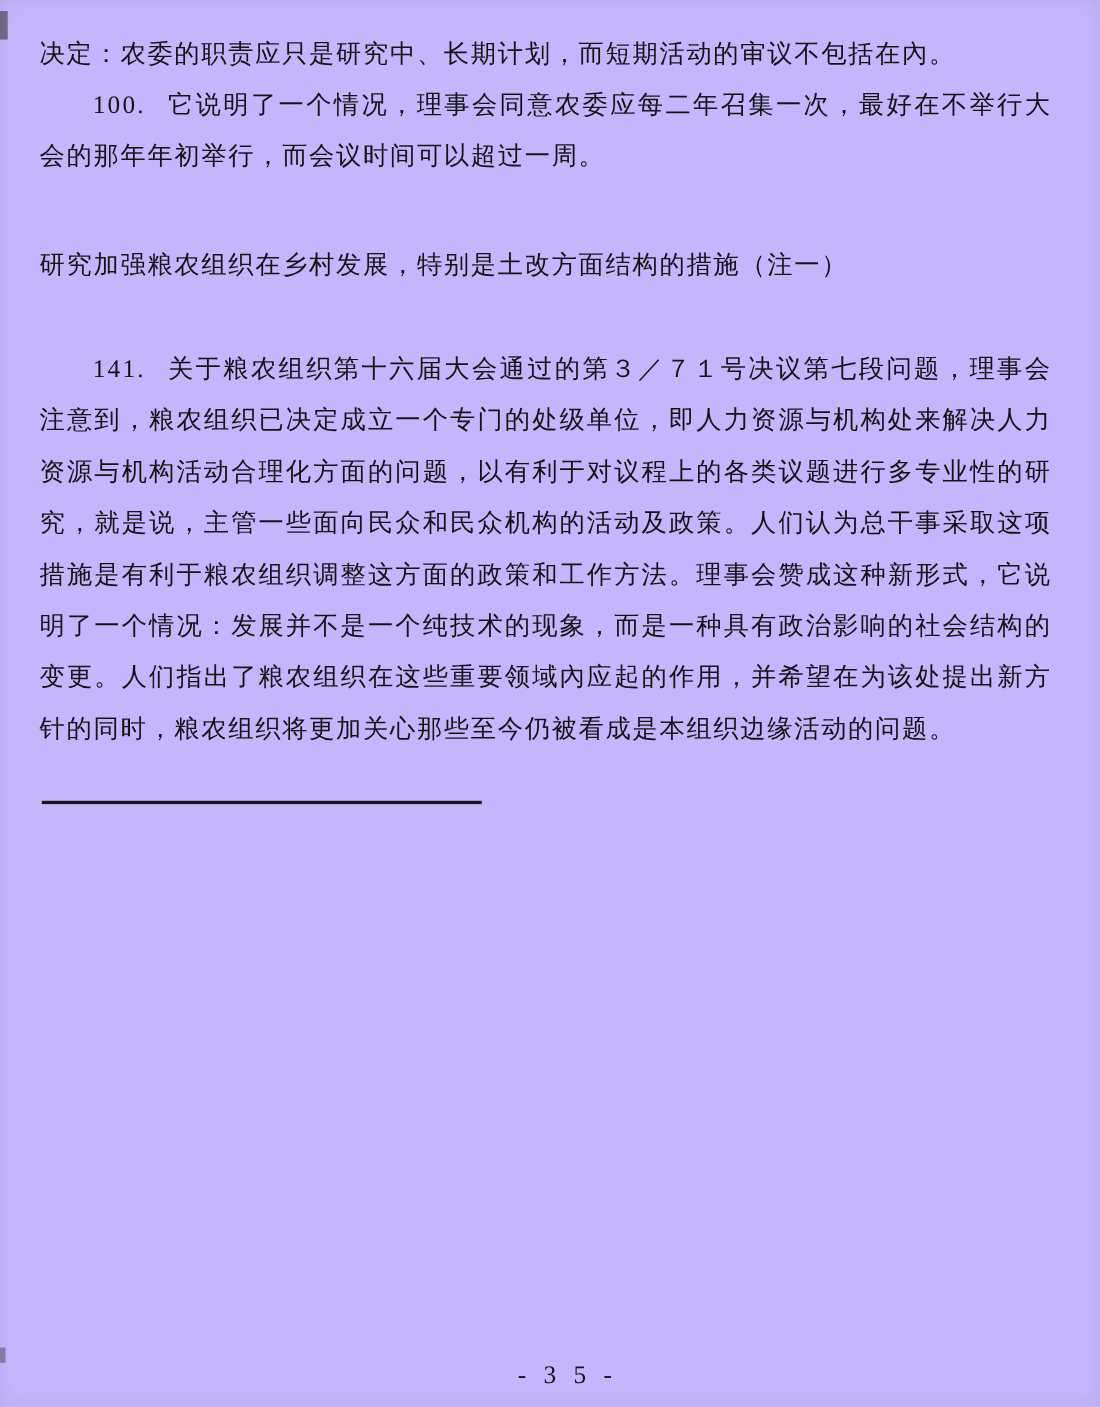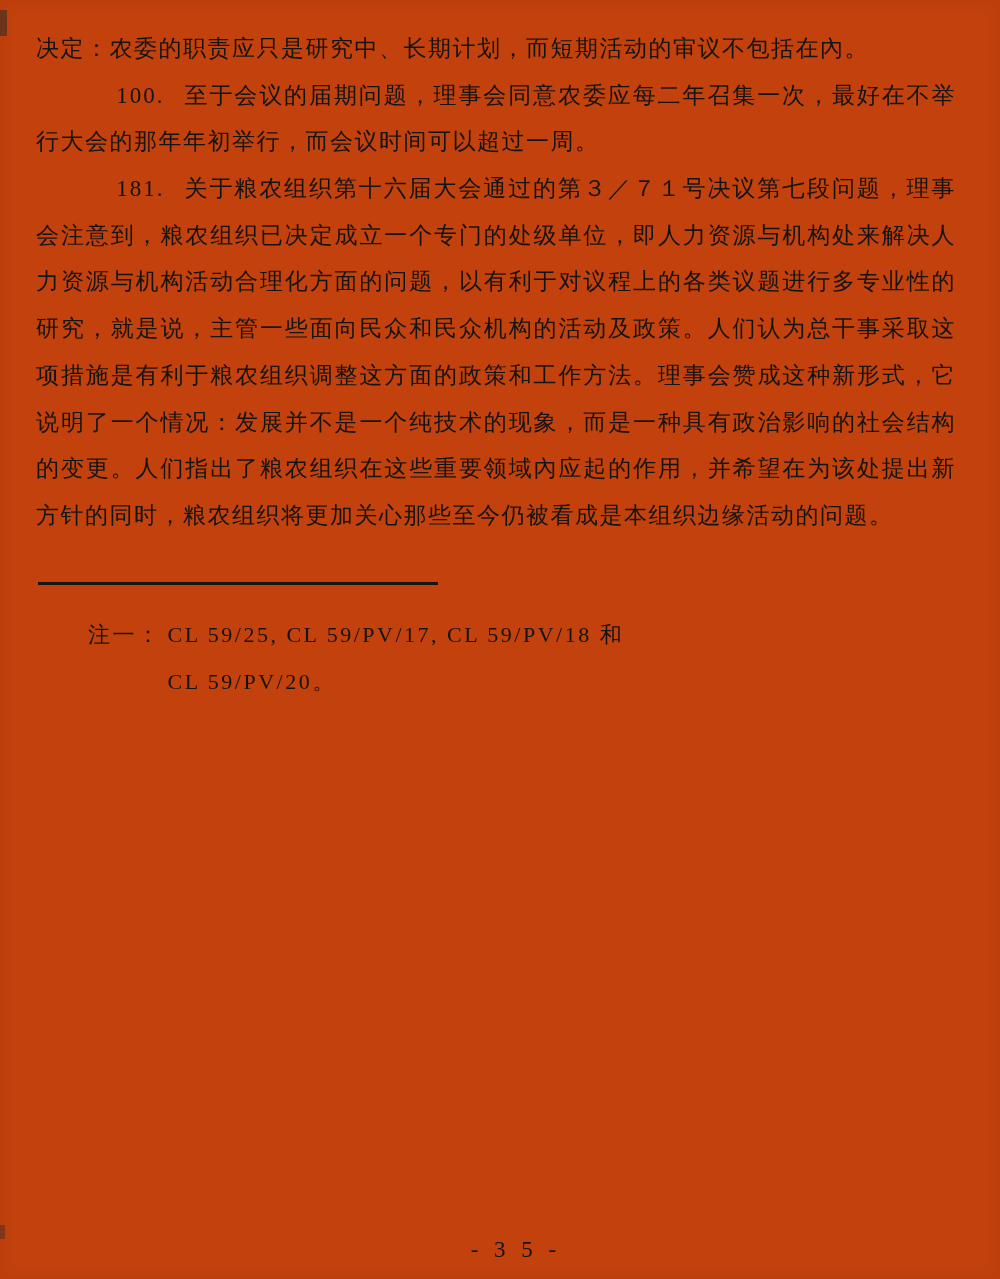--- a/index.html
+++ b/index.html
@@ -7,33 +7,33 @@
   body {
     background: #f7f6f3;
     font-family: "Liberation Serif", "DejaVu Serif", serif;
     color: #141414;
     position: relative;
     overflow: hidden;
   }
   .page {
     position: absolute;
     inset: 0;
-    background: #c2410c;
+    background: #c4b5fd;
     padding: 26px 44px 12px 36px;
     box-shadow: inset 0 0 18px rgba(0,0,0,0.06);
   }
   .body-text p {
     font-size: 23px;
     line-height: 2.03;
     text-align: justify;
     letter-spacing: 1.5px;
     word-break: break-all;
   }
   p.para { text-indent: 2.1em; }
-  .num { margin-right: 0.85em; letter-spacing: 2px; margin-left: 32px; }
+  .num { margin-right: 0.85em; letter-spacing: 2px; }
   .u { text-underline-offset: 6px; }
   .section-heading {
     margin-top: 52px;
     margin-bottom: 48px;
     font-size: 23px;
     line-height: 2.0;
     letter-spacing: 1.5px;
   }
   .section-heading .u { text-underline-offset: 7px; }
   .rule {
@@ -78,31 +78,28 @@
 
 <div class="page">
 
   <div class="edge-mark-top-left"></div>
   <div class="edge-mark-bottom"></div>
 
   <div class="body-text">
 
     <p>决定：农委的职责应只是研究中、长期计划，而短期活动的审议不包括在內。</p>
 
-    <p class="para"><span class="num">100.</span><span>至于会议的届期问题，理事会</span><span class="u">同意</span><span>农委应每二年召集一次，最好在不举行大会的那年年初举行，而会议时间可以超过一周。</span></p>
+    <p class="para"><span class="num">100.</span><span>它说明了一个情况，理事会</span><span class="u">同意</span><span>农委应每二年召集一次，最好在不举行大会的那年年初举行，而会议时间可以超过一周。</span></p>
 
 
 
+    <p class="section-heading"><span class="u">研究加强粮农组织在乡村发展，特别是土改方面结构的措施</span><span>（注一）</span></p>
 
-    <p class="para"><span class="num">181.</span><span>关于粮农组织第十六届大会通过的第３／７１号决议第七段问题，理事会注意到，粮农组织已决定成立一个专门的处级单位，即人力资源与机构处来解决人力资源与机构活动合理化方面的问题，以有利于对议程上的各类议题进行多专业性的研究，就是说，主管一些面向民众和民众机构的活动及政策。人们认为总干事采取这项措施是有利于粮农组织调整这方面的政策和工作方法。理事会赞成这种新形式，它说明了一个情况：发展并不是一个纯技术的现象，而是一种具有政治影响的社会结构的变更。人们指出了粮农组织在这些重要领域內应起的作用，并希望在为该处提出新方针的同时，粮农组织将更加关心那些至今仍被看成是本组织边缘活动的问题。</span></p>
+    <p class="para"><span class="num">141.</span><span>关于粮农组织第十六届大会通过的第３／７１号决议第七段问题，理事会注意到，粮农组织已决定成立一个专门的处级单位，即人力资源与机构处来解决人力资源与机构活动合理化方面的问题，以有利于对议程上的各类议题进行多专业性的研究，就是说，主管一些面向民众和民众机构的活动及政策。人们认为总干事采取这项措施是有利于粮农组织调整这方面的政策和工作方法。理事会赞成这种新形式，它说明了一个情况：发展并不是一个纯技术的现象，而是一种具有政治影响的社会结构的变更。人们指出了粮农组织在这些重要领域內应起的作用，并希望在为该处提出新方针的同时，粮农组织将更加关心那些至今仍被看成是本组织边缘活动的问题。</span></p>
 
   </div>
 
   <div class="rule"></div>
 
-  <div class="footnote">
-    <span class="fn-label">注一：</span>
-    <span class="fn-lines"><span>CL 59/25, CL 59/PV/17, CL 59/PV/18 和</span><br><span>CL 59/PV/20。</span></span>
-  </div>
 
   <div class="page-number">- 3 5 -</div>
 
 </div>
 
 </body></html>

